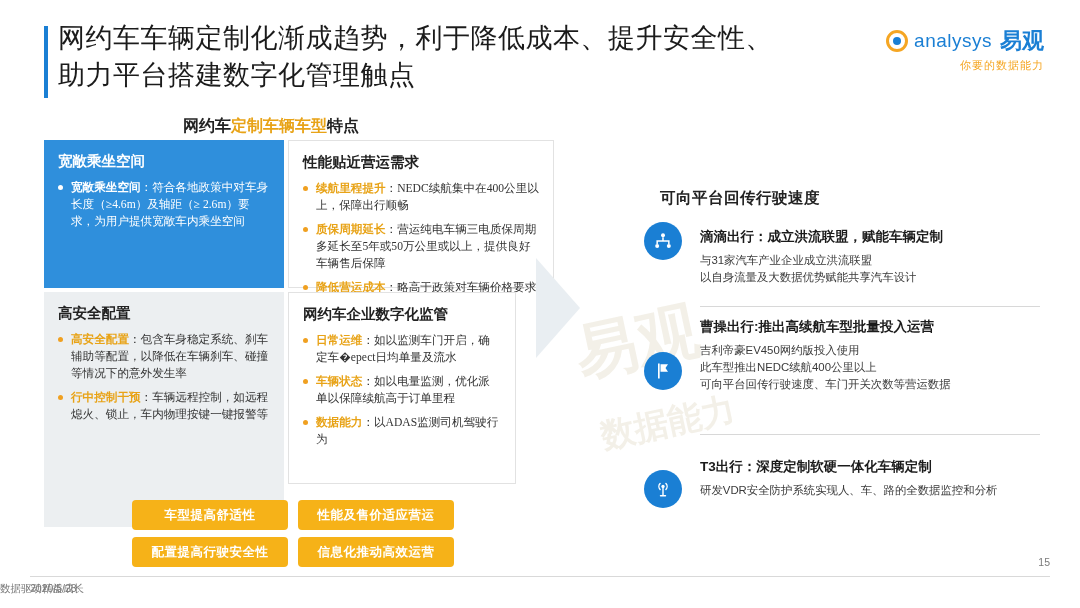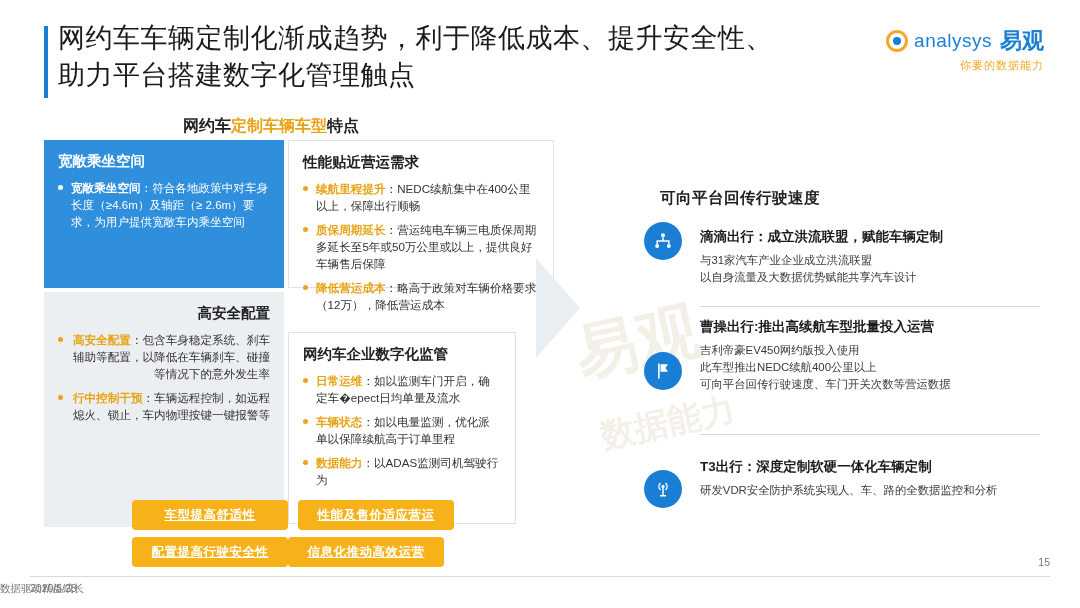--- a/index.html
+++ b/index.html
@@ -108,20 +108,21 @@
   }
   .box h4 {
     margin: 0 0 8px 0;
     font-size: 14.5px;
     font-weight: bold;
   }
   .box ul {
     margin: 0;
     padding: 0;
     list-style: none;
+    font-family: Liberation Serif, serif;
   }
   .box li {
     position: relative;
     padding-left: 13px;
     font-size: 11.6px;
     line-height: 17px;
     margin-bottom: 7px;
   }
   .box li::before {
     content: "";
@@ -140,54 +141,52 @@
   .b1 li::before { background: #ffffff; }
   .b2 {
     left: 288px; top: 140px; width: 266px; height: 148px;
     background: #ffffff; color: #333;
     border: 1px solid #e2e2e2;
   }
   .b2 h4 { color: #222; }
   .b2 li::before { background: #f0a020; }
   .b3 {
     left: 44px; top: 292px; width: 240px; height: 235px;
-    background: #eceff1; color: #333; text-align: right;
+    background: #eceff1; color: #333;
   }
   .b3 h4 { color: #222; }
   .b3 li::before { background: #f0a020; }
   .b4 {
     left: 288px; top: 292px; width: 228px; height: 192px;
     background: #ffffff; color: #333;
     border: 1px solid #e2e2e2;
-    margin-top: 40px;
   }
   .b4 h4 { color: #222; }
   .b4 li::before { background: #f0a020; }
 
   .hl-or { color: #e8a317; font-weight: bold; }
   .hl-wh { color: #ffffff; font-weight: bold; }
 
   
   .tag {
     position: absolute;
     background: #f6b218;
     color: #ffffff;
     font-size: 12.5px;
     font-weight: bold;
     border-radius: 4px;
     display: flex;
     align-items: center;
     justify-content: center;
     letter-spacing: 0.5px;
-    text-decoration: underline;
   }
   .tag1 { left: 132px; top: 500px; width: 156px; height: 30px; }
   .tag2 { left: 298px; top: 500px; width: 156px; height: 30px; }
   .tag3 { left: 132px; top: 537px; width: 156px; height: 30px; }
-  .tag4 { left: 288px; top: 537px; width: 156px; height: 30px; }
+  .tag4 { left: 298px; top: 537px; width: 156px; height: 30px; }
 
   
   .arrow {
     position: absolute;
     left: 536px;
     top: 250px;
     width: 72px;
     height: 116px;
   }
 

